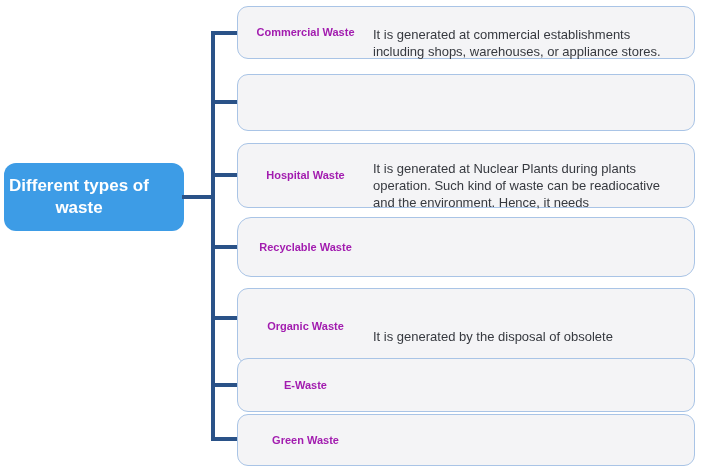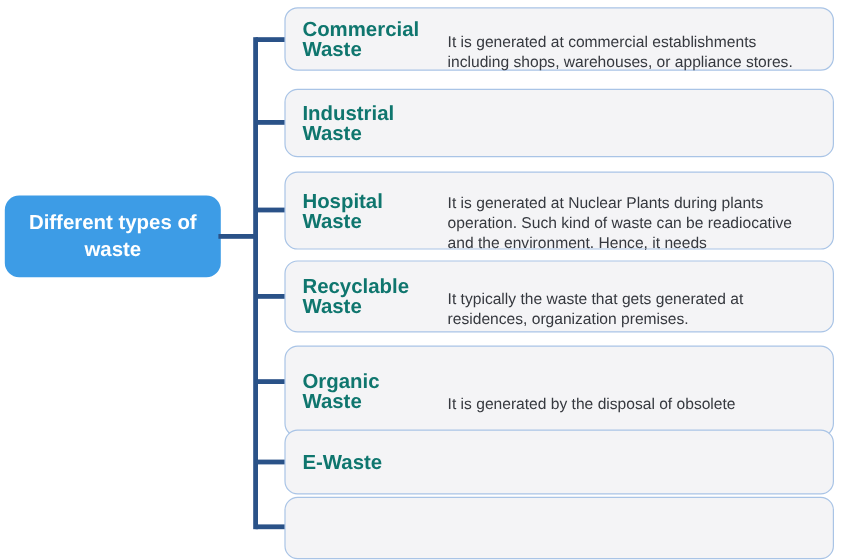--- a/index.html
+++ b/index.html
@@ -19,21 +19,20 @@
   .root-node {
     position: absolute;
     left: 4px;
     top: 163px;
     width: 180px;
     height: 68px;
     background: #3d9ce6;
     border-radius: 12px;
     display: flex;
     align-items: center;
-    justify-content: center;
     text-align: center;
   }
   .root-node .title {
     color: #ffffff;
     font-size: 17px;
     font-weight: bold;
     line-height: 22px;
     width: 150px;
   }
   
@@ -59,31 +58,31 @@
     background: #f4f4f6;
     border: 1.6px solid #a9c4e6;
     border-radius: 11px;
     box-sizing: border-box;
     display: flex;
     align-items: center;
   }
   .n1 { top: 6px;   height: 53px; }
   .n2 { top: 74px;  height: 57px; }
   .n3 { top: 143px; height: 65px; }
-  .n4 { top: 217px; height: 60px; }
+  .n4 { top: 217px; height: 60px; border-radius: 14px; }
   .n5 { top: 288px; height: 76px; }
   .n6 { top: 358px; height: 54px; }
   .n7 { top: 414px; height: 52px; }
   .node .label {
     width: 135px;
     flex: 0 0 135px;
-    text-align: left;
-    font-size: 17px;
+    text-align: center;
+    font-size: 11px;
     font-weight: bold;
-    color: #0f766e;
+    color: #a21caf;
     line-height: 17px;
     padding: 0 14px;
     box-sizing: border-box;
   }
   .node .desc {
     flex: 1 1 auto;
     font-size: 13px;
     color: #36393f;
     line-height: 17px;
     padding-right: 10px;
@@ -109,38 +108,37 @@
   <div class="line branch b5"></div>
   <div class="line branch b6"></div>
   <div class="line branch b7"></div>
 
   <div class="node n1">
     <div class="label">Commercial Waste</div>
     <div class="desc">It is generated at commercial establishments including shops, warehouses, or appliance stores.</div>
   </div>
 
   <div class="node n2">
-    <div class="label">Industrial Waste</div>
   </div>
 
   <div class="node n3">
     <div class="label">Hospital Waste</div>
     <div class="desc">It is generated at Nuclear Plants during plants operation. Such kind of waste can be readiocative and the environment. Hence, it needs</div>
   </div>
 
   <div class="node n4">
     <div class="label">Recyclable Waste</div>
-    <div class="desc">It typically the waste that gets generated at residences, organization premises.</div>
   </div>
 
   <div class="node n5">
     <div class="label">Organic Waste</div>
     <div class="desc">It is generated by the disposal of obsolete</div>
   </div>
 
   <div class="node n6">
     <div class="label">E-Waste</div>
   </div>
 
   <div class="node n7">
+    <div class="label">Green Waste</div>
   </div>
 
 </div>
 
 </body></html>

